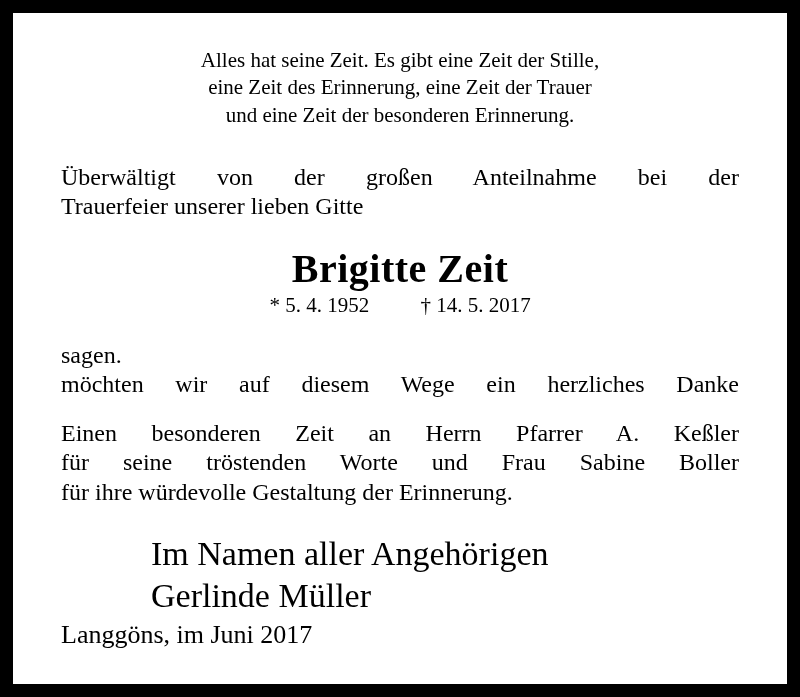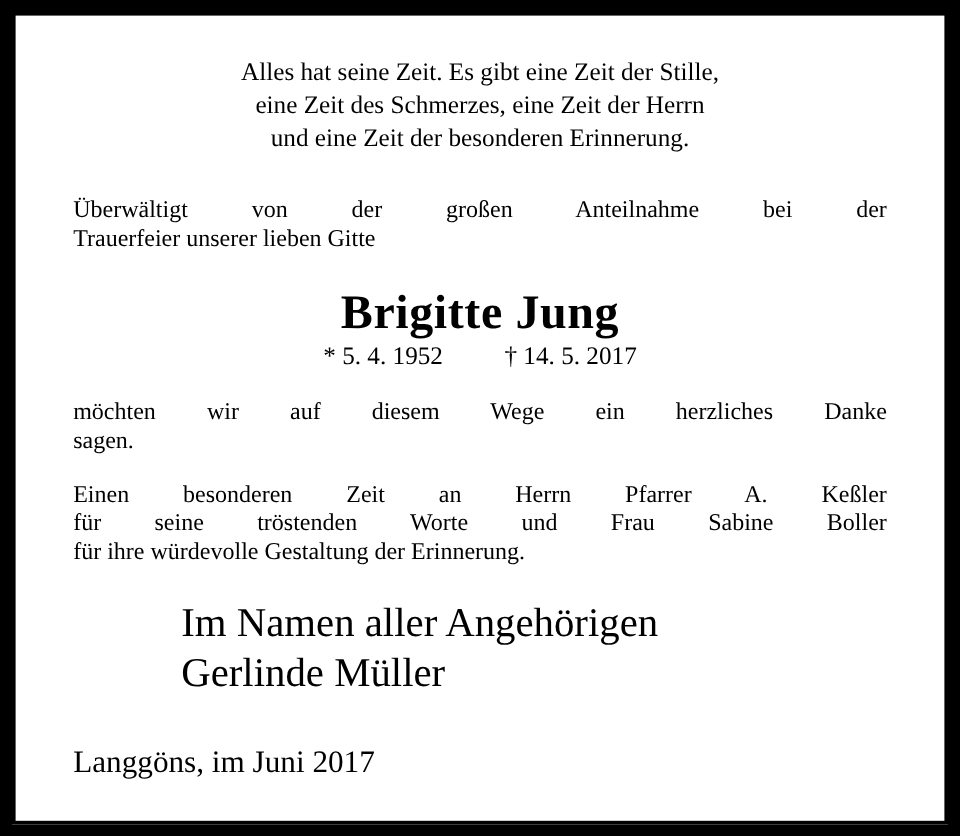--- a/index.html
+++ b/index.html
@@ -35,21 +35,21 @@
     text-align: center;
     font-size: 21px;
     line-height: 1.30;
     margin: 6px 0 0 0;
   }
   .epigraph .line {
     display: block;
     white-space: nowrap;
   }
   .para {
-    font-size: 20px;
+    font-size: 24px;
     line-height: 1.22;
     margin: 0;
   }
   .para .line {
     display: block;
   }
   .justify .line.j {
     text-align: justify;
     text-align-last: justify;
     white-space: normal;
@@ -99,40 +99,40 @@
   }
 </style>
 </head>
 <body>
 
 <div class="notice-outer">
   <div class="notice-inner">
 
     <div class="epigraph">
       <span class="line">Alles hat seine Zeit. Es gibt eine Zeit der Stille,</span>
-      <span class="line">eine Zeit des Schmerzes, eine Zeit der Herrn</span>
+      <span class="line">eine Zeit des Erinnerung, eine Zeit der Trauer</span>
       <span class="line">und eine Zeit der besonderen Erinnerung.</span>
     </div>
 
     <div class="para justify block-intro">
       <span class="line j">Überwältigt von der großen Anteilnahme bei der</span>
       <span class="line">Trauerfeier unserer lieben Gitte</span>
     </div>
 
     <div class="name-block">
-      <div class="deceased-name">Brigitte Jung</div>
+      <div class="deceased-name">Brigitte Zeit</div>
       <div class="dates">
         <span class="birth">* 5. 4. 1952</span>
         <span class="death">† 14. 5. 2017</span>
       </div>
     </div>
 
     <div class="para justify block-thanks">
+      <span class="line">sagen.</span>
       <span class="line j">möchten wir auf diesem Wege ein herzliches Danke</span>
-      <span class="line">sagen.</span>
     </div>
 
     <div class="para justify block-special">
       <span class="line j">Einen besonderen Zeit an Herrn Pfarrer A. Keßler</span>
       <span class="line j">für seine tröstenden Worte und Frau Sabine Boller</span>
       <span class="line">für ihre würdevolle Gestaltung der Erinnerung.</span>
     </div>
 
     <div class="signature">
       <span class="line">Im Namen aller Angehörigen</span>

